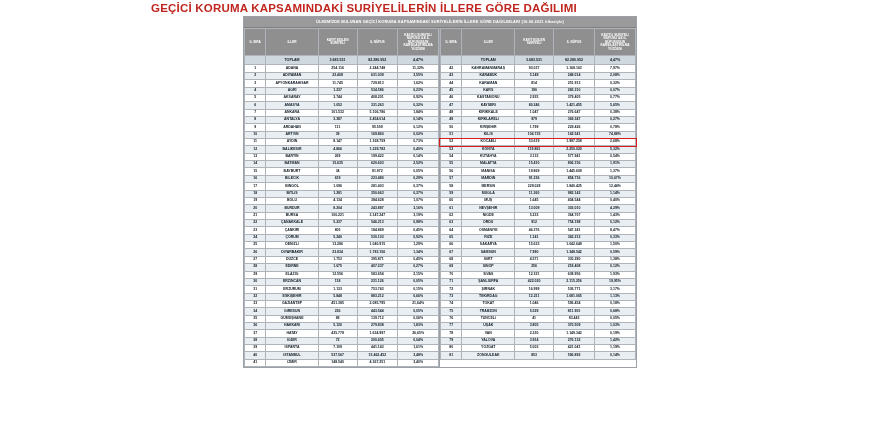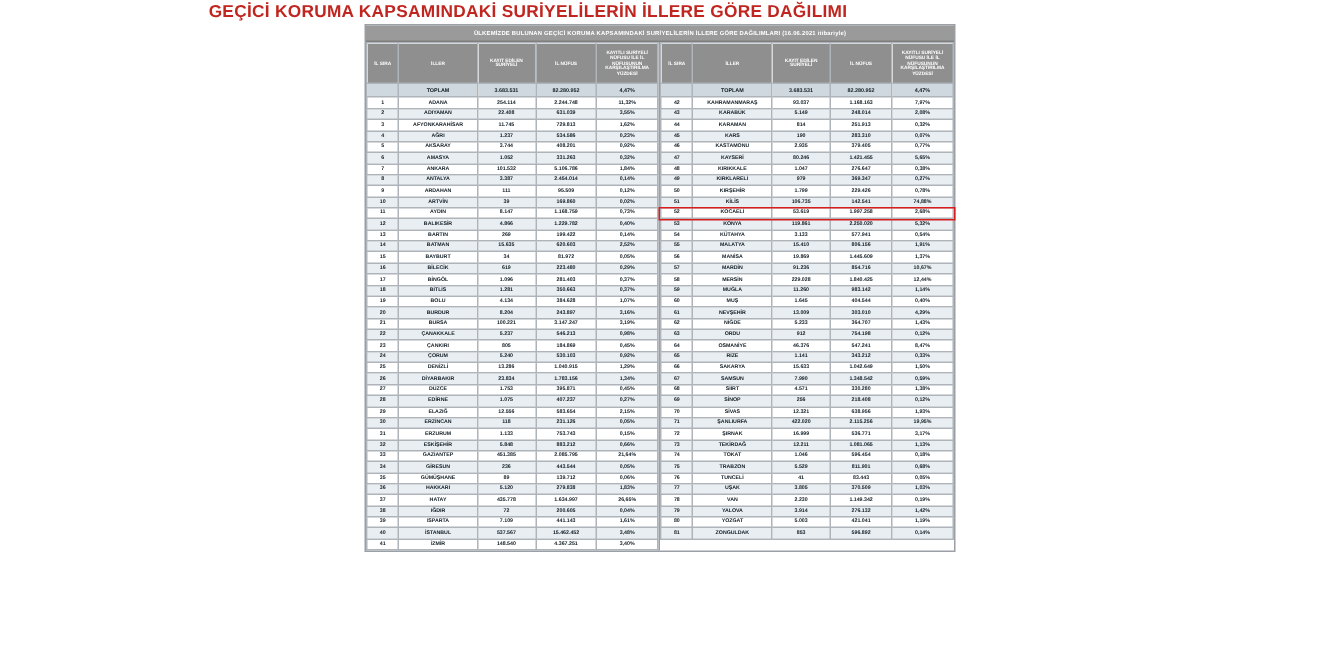--- a/index.html
+++ b/index.html
@@ -5,21 +5,21 @@
   html,body{margin:0;padding:0;}
   body{
     width:880px;height:440px;overflow:hidden;
     background:#ffffff;
     font-family:"Liberation Sans","DejaVu Sans",sans-serif;
     color:#111;
   }
   .page{position:relative;width:880px;height:440px;}
 
   .main-title{
-    position:absolute;left:0;top:2px;width:704px;
+    position:absolute;left:12px;top:2px;width:704px;
     text-align:center;
     font-size:11.5px;font-weight:bold;letter-spacing:.2px;
     color:#c0261f;
     white-space:nowrap;
   }
 
   .table-wrap{
     position:absolute;left:243px;top:16px;
     width:394px;
     border:1px solid #9aa0a6;

